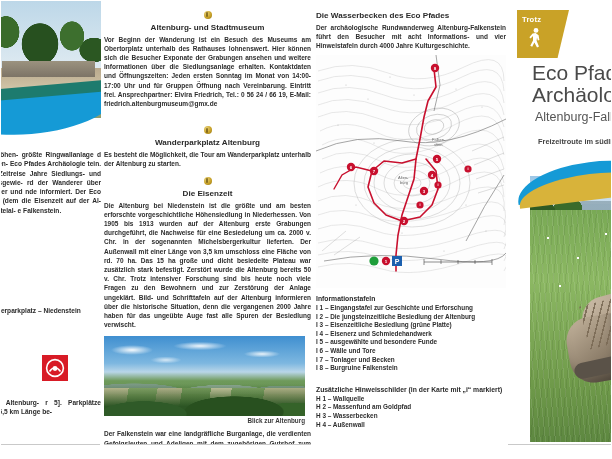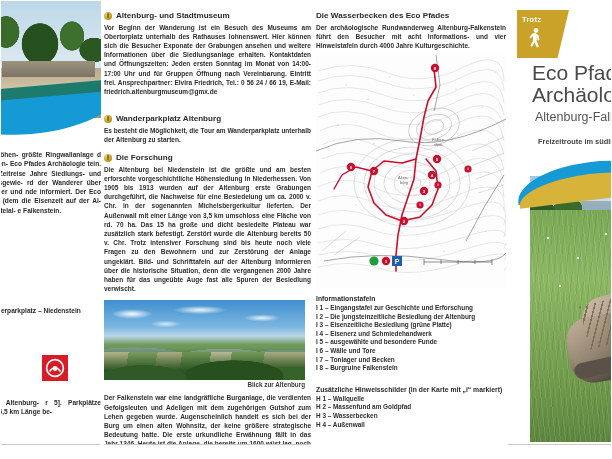--- a/index.html
+++ b/index.html
@@ -81,21 +81,21 @@
     position:absolute;left:-52px;top:444px;width:152px;height:1px;background:#c9c9c9;
   }
 
   
   .col-mid{
     position:absolute;left:104px;top:0;width:207px;height:459px;overflow:hidden;
   }
   .blk{position:relative;margin:0 0 6px 0;}
   .blk-h{
     display:flex;align-items:center;gap:4px;
-    font-size:8.1px;font-weight:bold;color:#2a2a2a;margin-bottom:2.5px;
+    font-size:8.1px;font-weight:bold;color:#2a2a2a;margin-bottom:2.5px;flex-direction:column;
   }
   .bullet{
     width:8px;height:8px;border-radius:50%;
     background:radial-gradient(circle at 34% 30%, #e8d27a 0%, #c9a227 55%, #8f7216 100%);
     display:inline-block;flex:0 0 auto;
     position:relative;
   }
   .bullet::after{
     content:"";position:absolute;left:2.6px;top:1.4px;width:2.4px;height:5px;
     background:#6d5610;border-radius:1px;opacity:.75;
@@ -322,21 +322,21 @@
       <div class="blk-h">
         <span class="bullet"></span>
         <span>Wanderparkplatz Altenburg</span>
       </div>
       <p class="blk-p">Es besteht die Möglichkeit, die Tour am Wanderparkplatz unterhalb der Altenburg zu starten.</p>
     </div>
 
     <div class="blk" style="margin-top:9px;">
       <div class="blk-h">
         <span class="bullet"></span>
-        <span>Die Forschung</span>
+        <span>Die Eisenzeit</span>
       </div>
       <p class="blk-p">Die Altenburg bei Niedenstein ist die größte und am besten erforschte vorgeschichtliche Höhensiedlung in Niederhessen. Von 1905 bis 1913 wurden auf der Altenburg erste Grabungen durchgeführt, die Nachweise für eine Besiedelung um ca. 2000 v. Chr. in der sogenannten Michelsbergerkultur lieferten. Der Außenwall mit einer Länge von 3,5 km umschloss eine Fläche von rd. 70 ha. Das 15 ha große und dicht besiedelte Plateau war zusätzlich stark befestigt. Zerstört wurde die Altenburg bereits 50 v. Chr. Trotz intensiver Forschung sind bis heute noch viele Fragen zu den Bewohnern und zur Zerstörung der Anlage ungeklärt. Bild- und Schrifttafeln auf der Altenburg informieren über die historische Situation, denn die vergangenen 2000 Jahre haben für das ungeübte Auge fast alle Spuren der Besiedlung verwischt.</p>
     </div>
 
     <div class="mid-photo">
       <div class="clouds"></div>
       <div class="hills"></div>
       <div class="fields"></div>
       <div class="forest"></div>
     </div>

